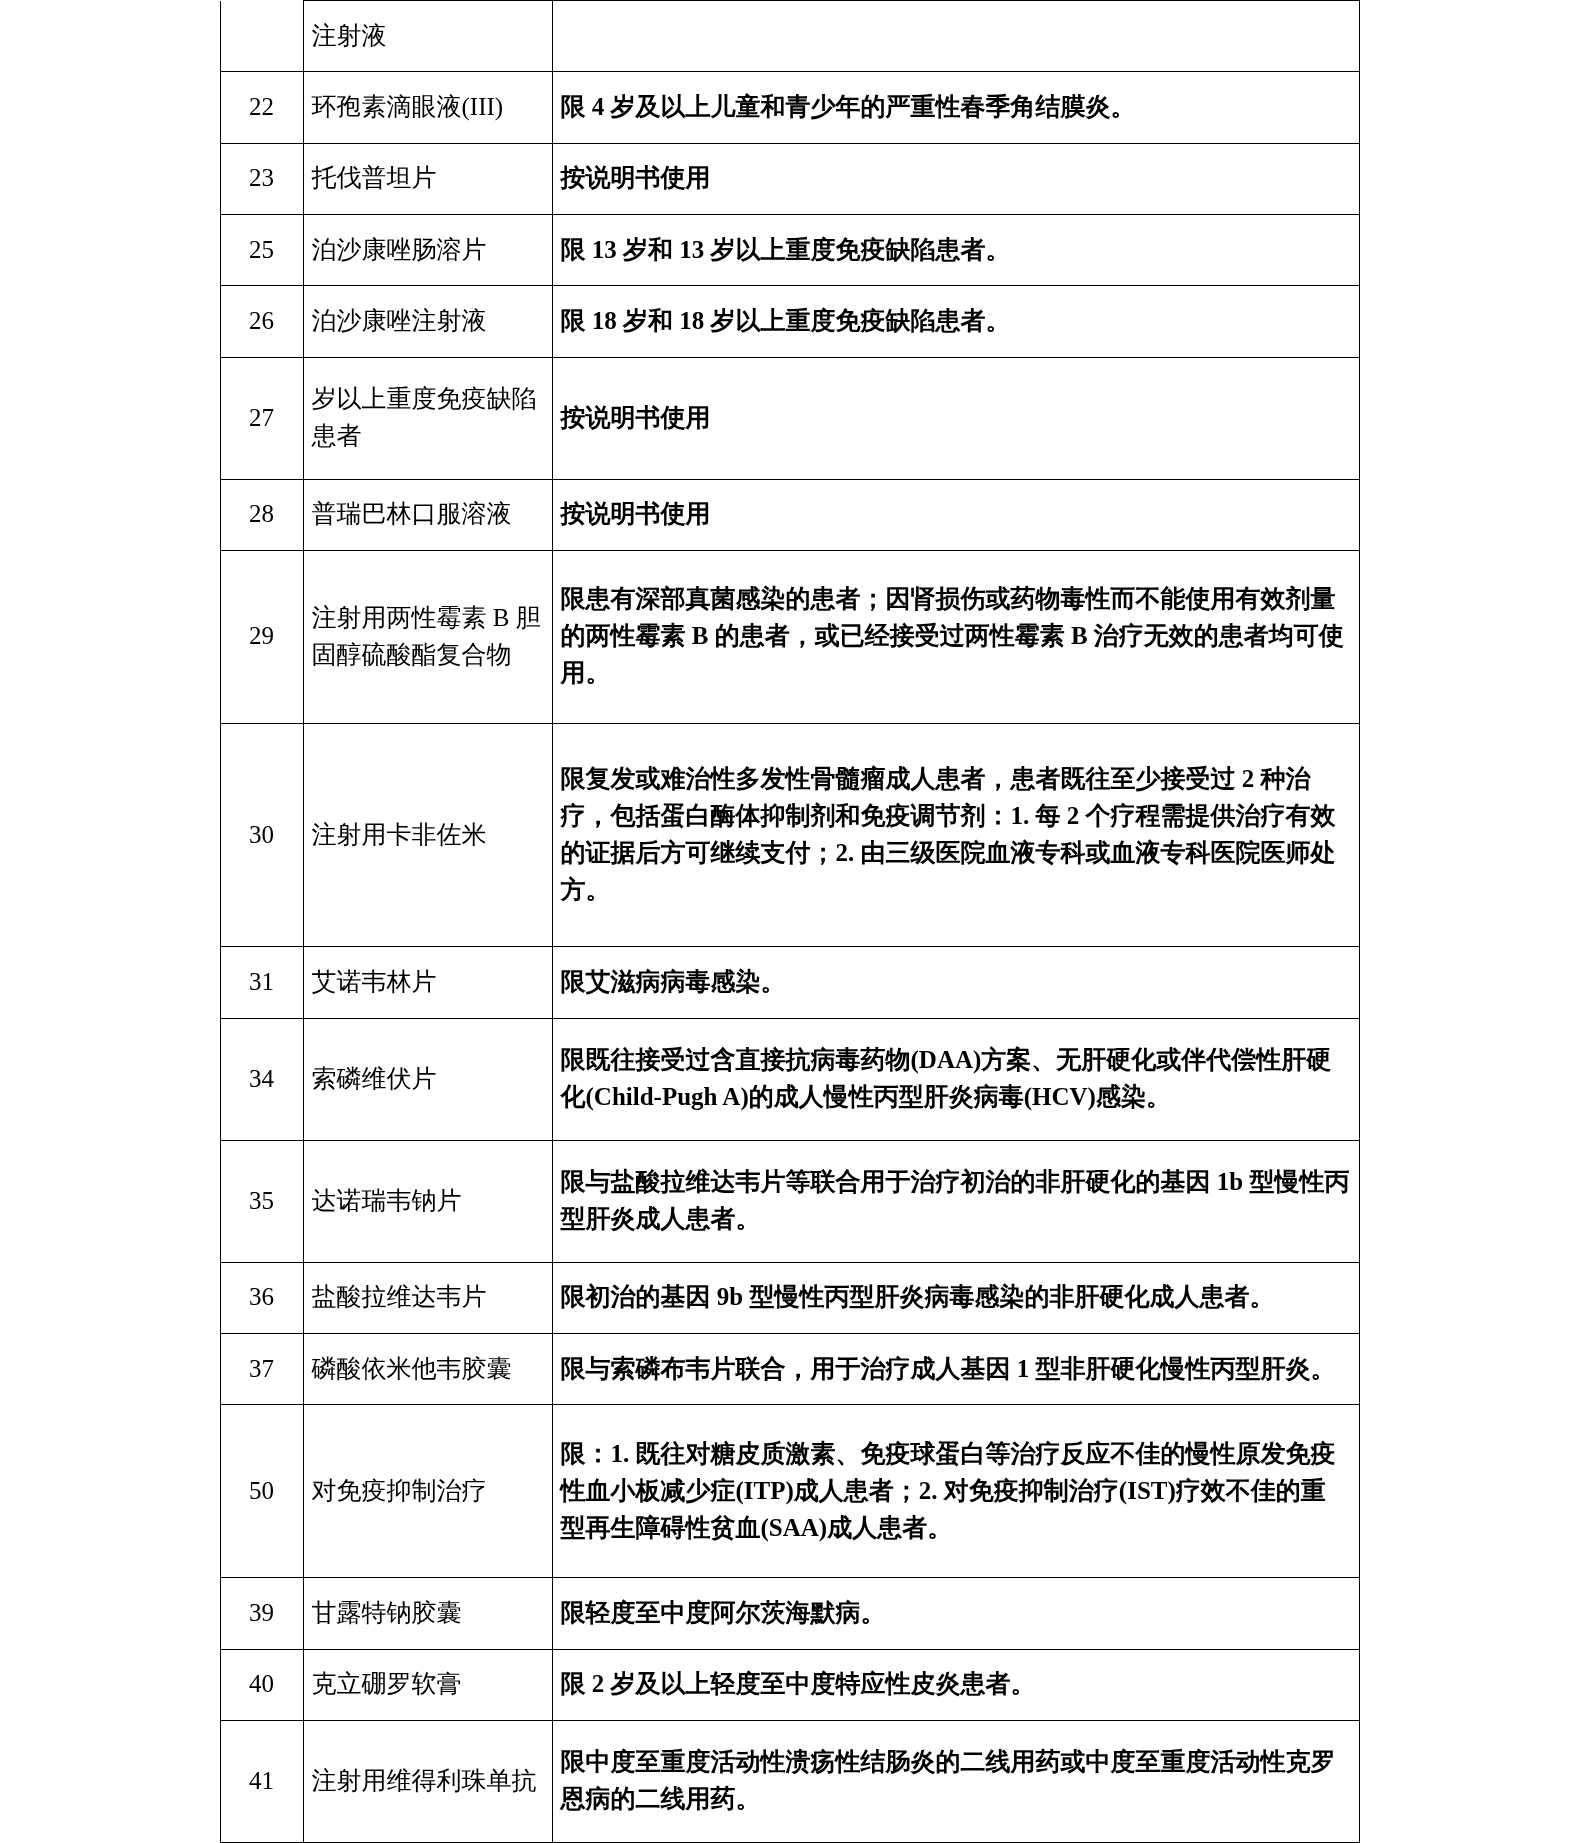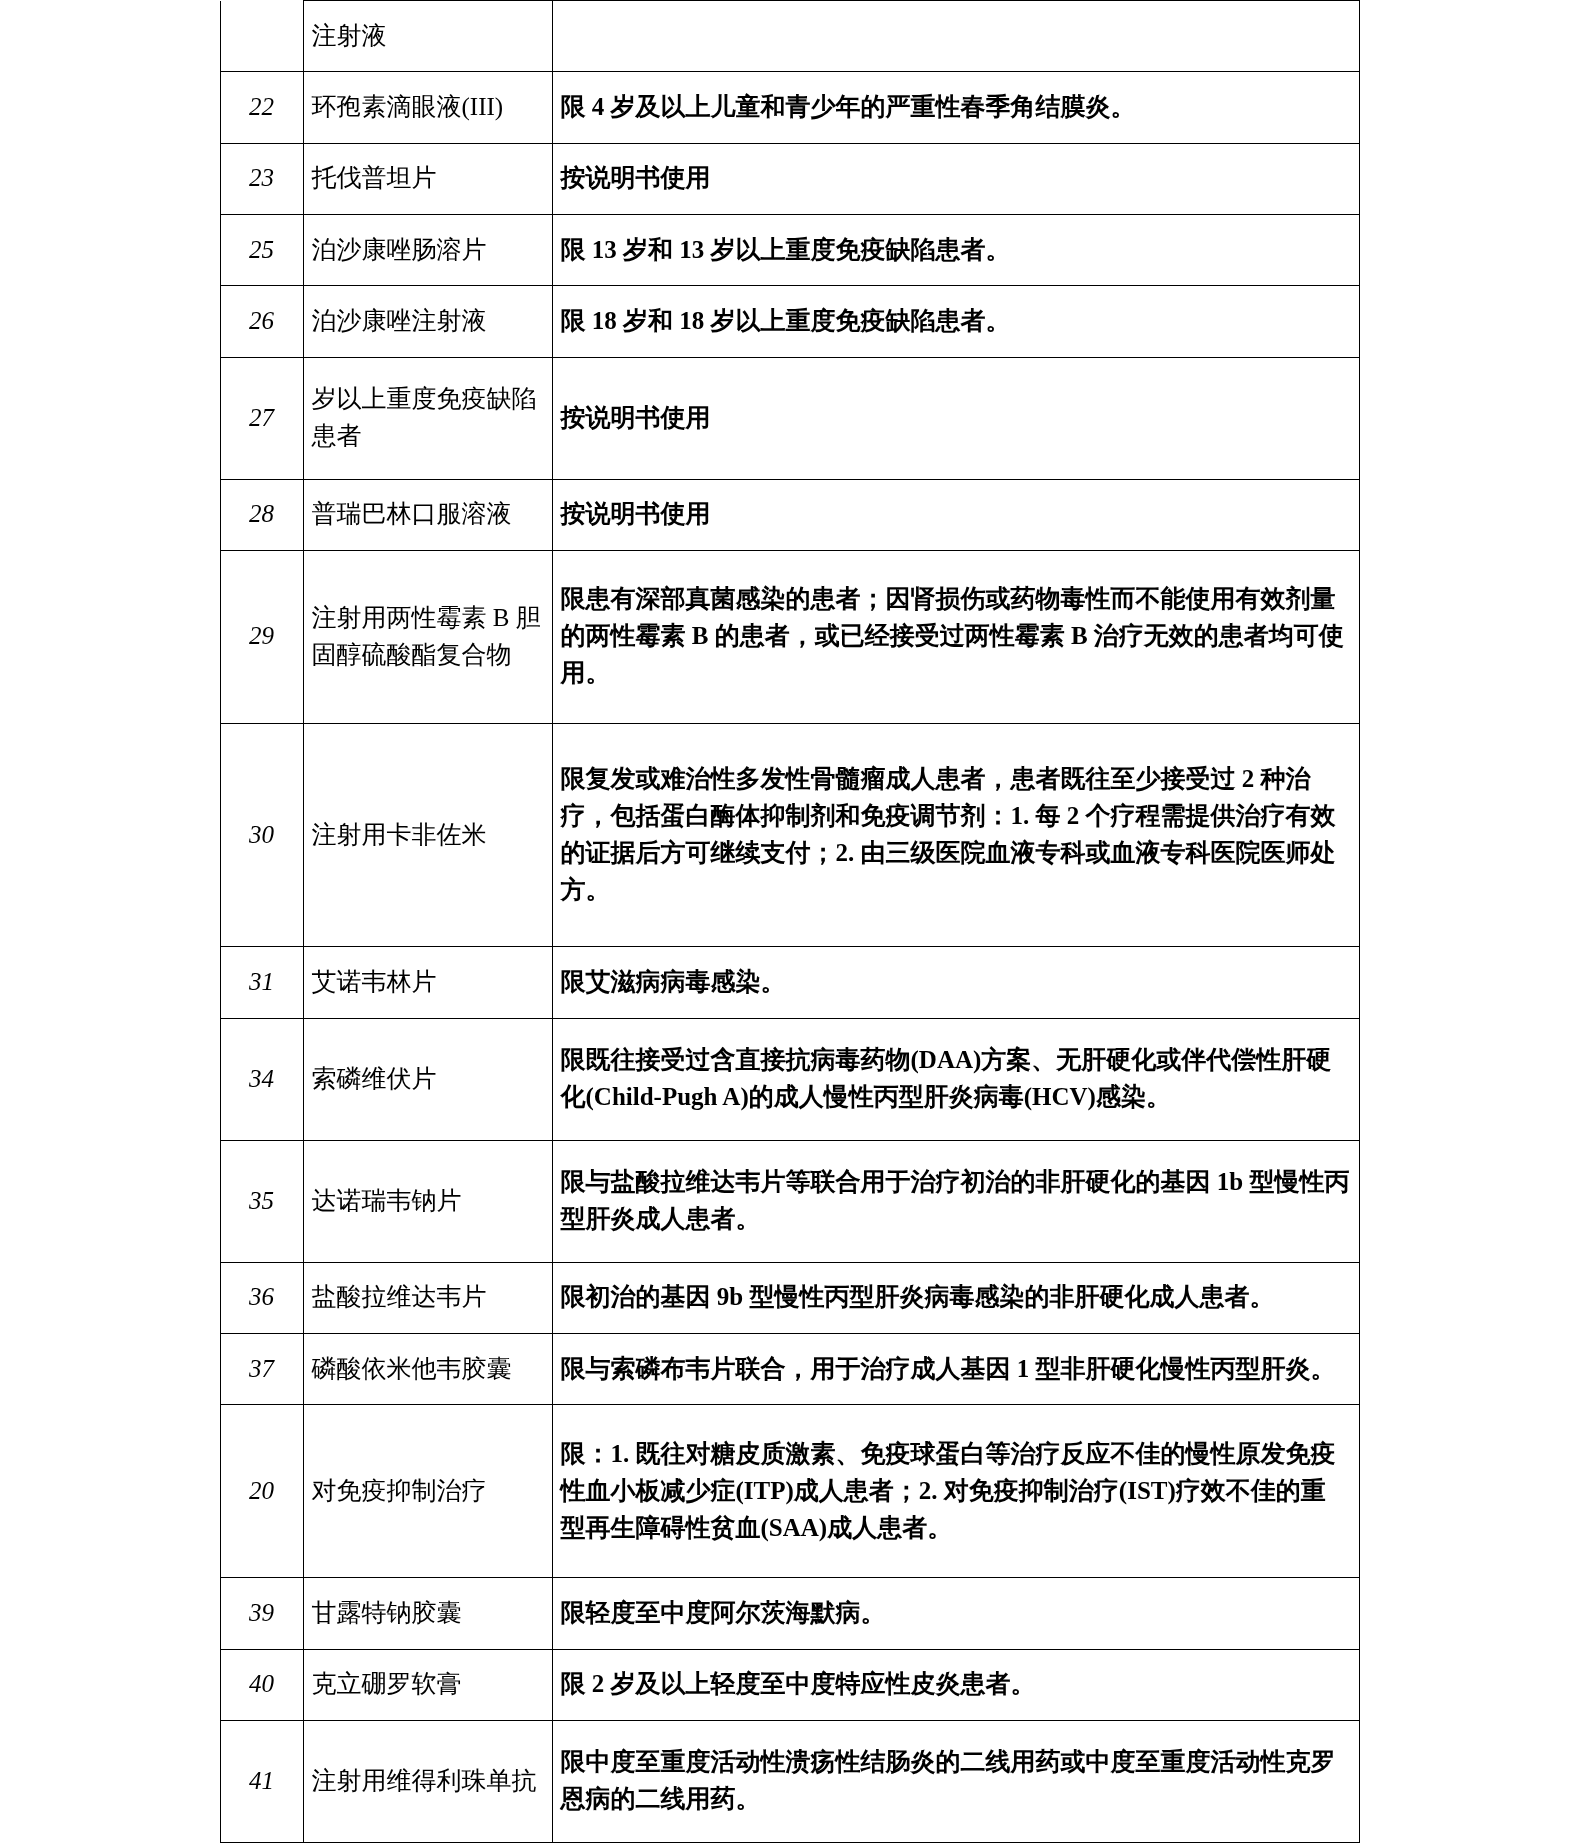--- a/index.html
+++ b/index.html
@@ -32,21 +32,20 @@
     padding: 6px 8px 8px 8px;
     font-size: 25px;
     line-height: 1.48;
     vertical-align: middle;
     word-break: break-word;
   }
   td.col-index {
     width: 66px;
     text-align: center;
     vertical-align: middle;
-    font-style: italic;
   }
   td.col-name {
     width: 232px;
     text-align: left;
     padding-left: 12px;
     vertical-align: middle;
   }
   td.col-desc {
     text-align: left;
     padding-left: 12px;
@@ -143,21 +142,21 @@
         <td class="col-desc">限初治的基因 9b 型慢性丙型肝炎病毒感染的非肝硬化成人患者。</td>
       </tr>
 
       <tr>
         <td class="col-index">37</td>
         <td class="col-name">磷酸依米他韦胶囊</td>
         <td class="col-desc">限与索磷布韦片联合，用于治疗成人基因 1 型非肝硬化慢性丙型肝炎。</td>
       </tr>
 
       <tr>
-        <td class="col-index">20</td>
+        <td class="col-index">50</td>
         <td class="col-name">对免疫抑制治疗</td>
         <td class="col-desc">限：1. 既往对糖皮质激素、免疫球蛋白等治疗反应不佳的慢性原发免疫性血小板减少症(ITP)成人患者；2. 对免疫抑制治疗(IST)疗效不佳的重型再生障碍性贫血(SAA)成人患者。</td>
       </tr>
 
       <tr>
         <td class="col-index">39</td>
         <td class="col-name">甘露特钠胶囊</td>
         <td class="col-desc">限轻度至中度阿尔茨海默病。</td>
       </tr>
 

